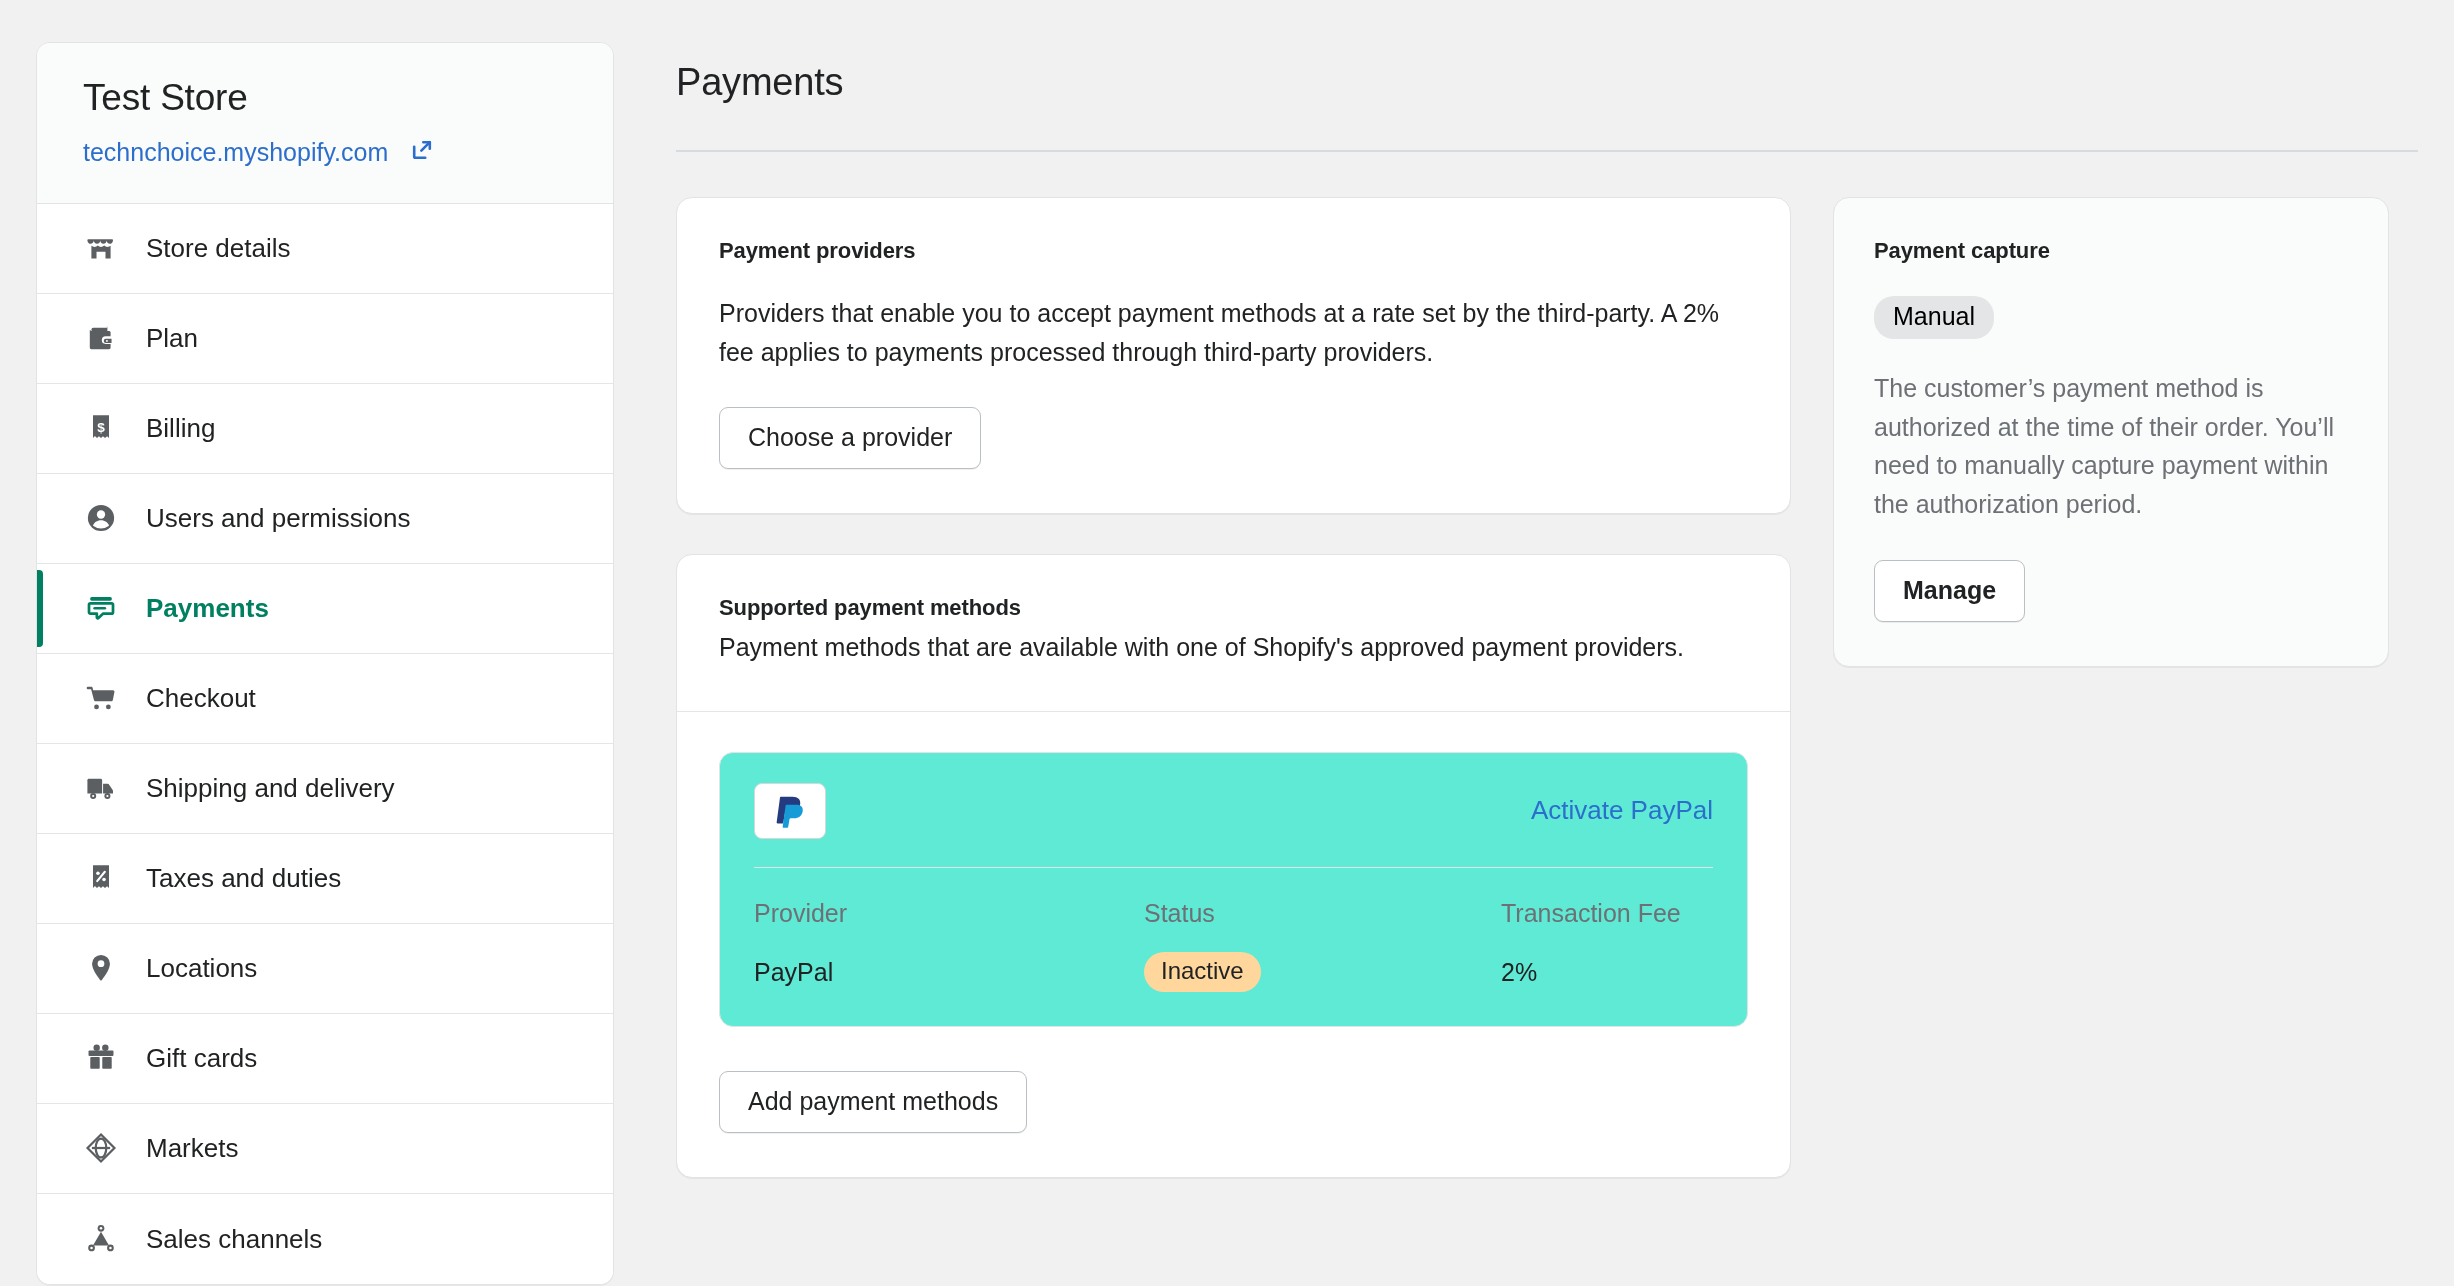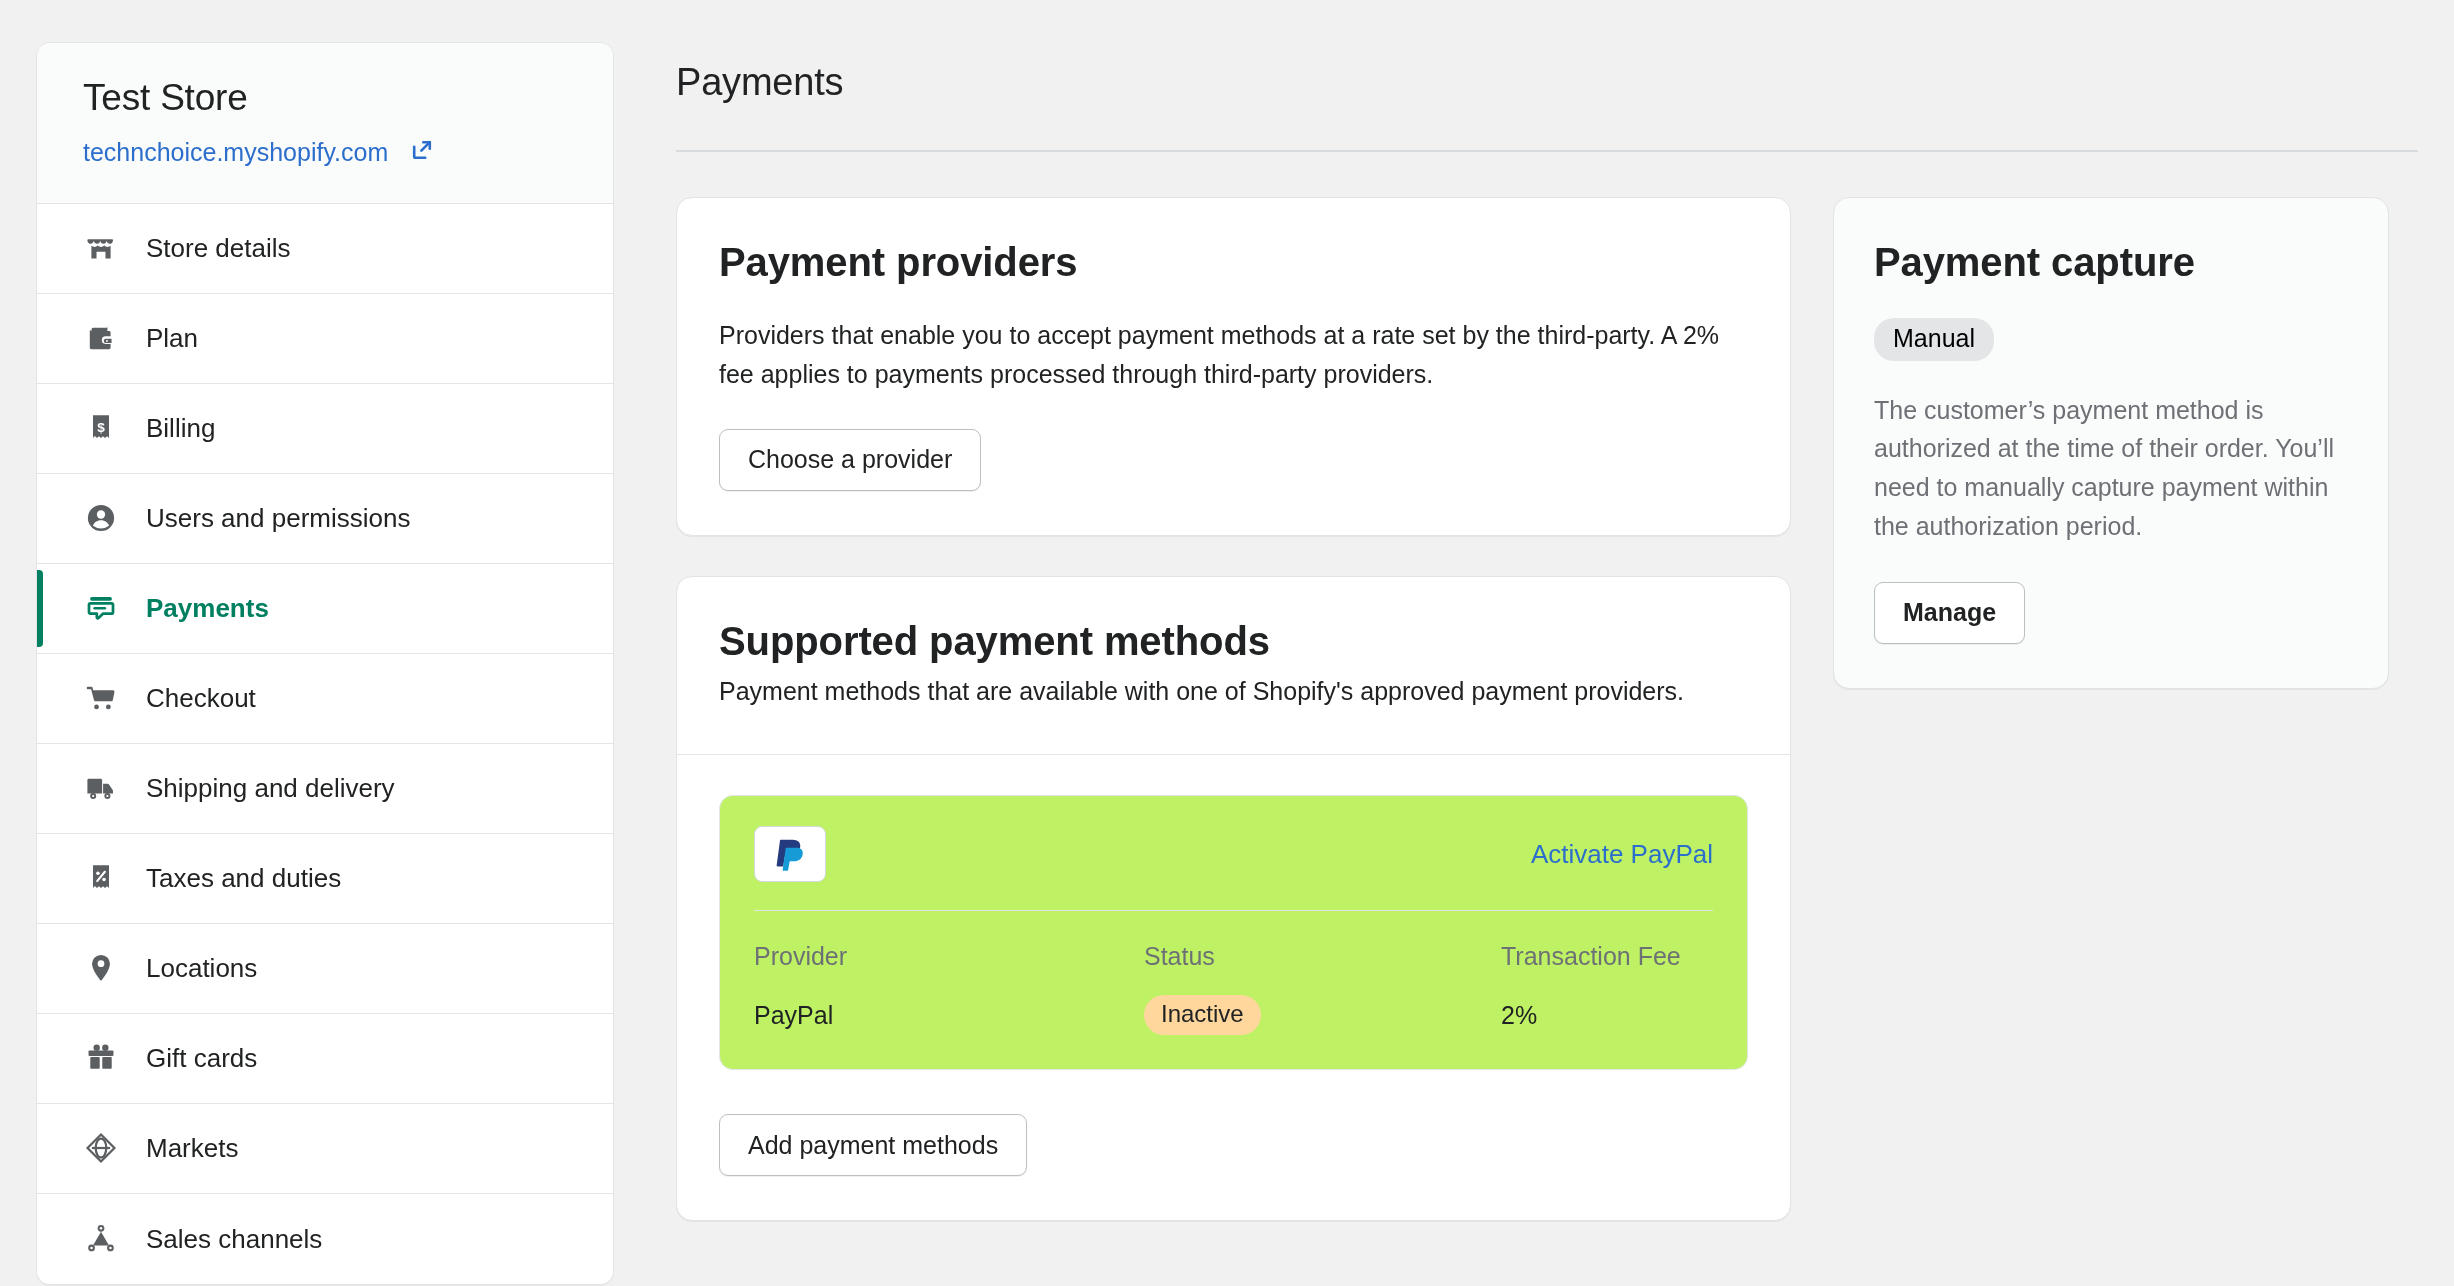--- a/index.html
+++ b/index.html
@@ -113,21 +113,21 @@
     background: #ffffff;
     border: 1px solid #e1e3e5;
     border-radius: 16px;
     box-shadow: 0 1px 0 rgba(0,0,0,0.05);
     overflow: hidden;
   }
   .card + .card { margin-top: 40px; }
   .card-pad { padding: 40px 42px 44px 42px; }
 
   .card-title {
-    font-size: 40px;
+    font-size: 22px;
     color: #202223;
     font-weight: bold;
     letter-spacing: -0.1px;
     line-height: 1.2;
   }
   .card-body-text {
     margin-top: 30px;
     font-size: 25px;
     line-height: 1.58;
     color: #202223;
@@ -158,21 +158,21 @@
   .btn-mt { margin-top: 34px; }
   .btn-bold { font-weight: bold; }
 
   .card-divider { height: 1px; background: #e4e5e7; width: 100%; }
 
   .methods-inner { padding: 40px 42px 44px 42px; }
 
   .paypal-box {
     border: 1px solid #e1e3e5;
     border-radius: 14px;
-    background: #bef264;
+    background: #5eead4;
     padding: 30px 34px 34px 34px;
   }
   .pp-top {
     display: flex;
     align-items: center;
     justify-content: space-between;
   }
   .pp-logo {
     width: 72px; height: 56px;
     background: #ffffff;

